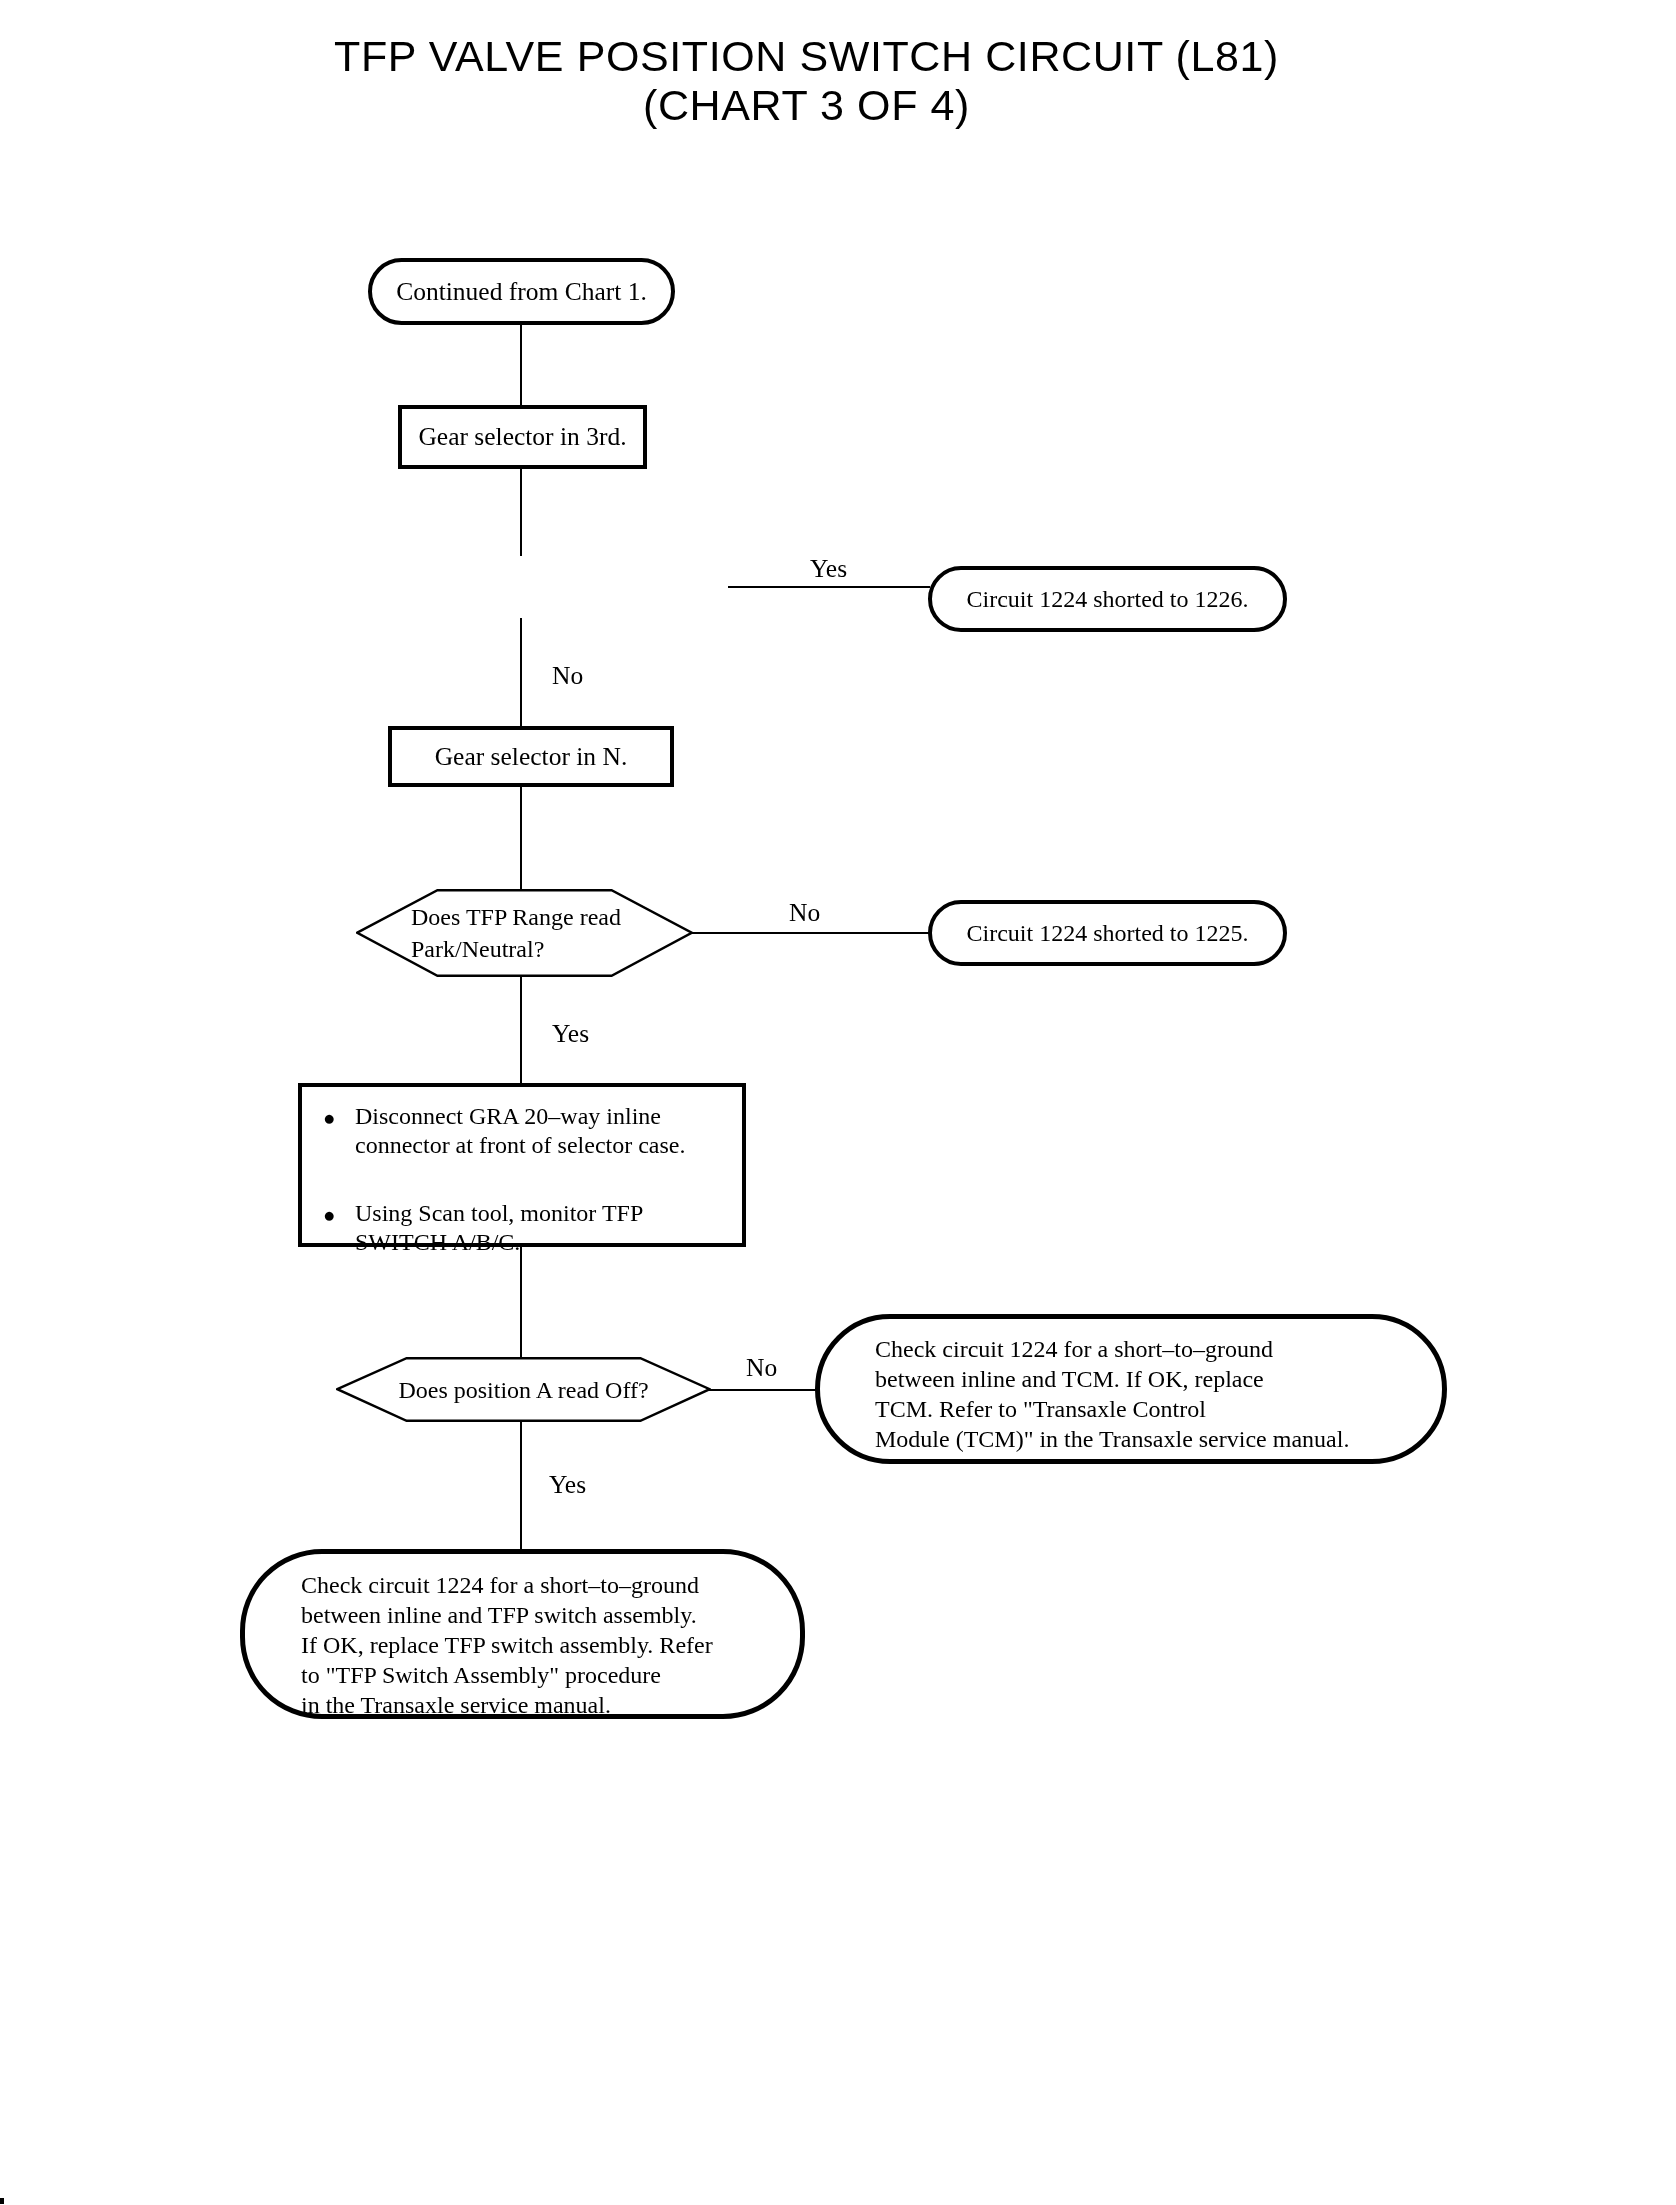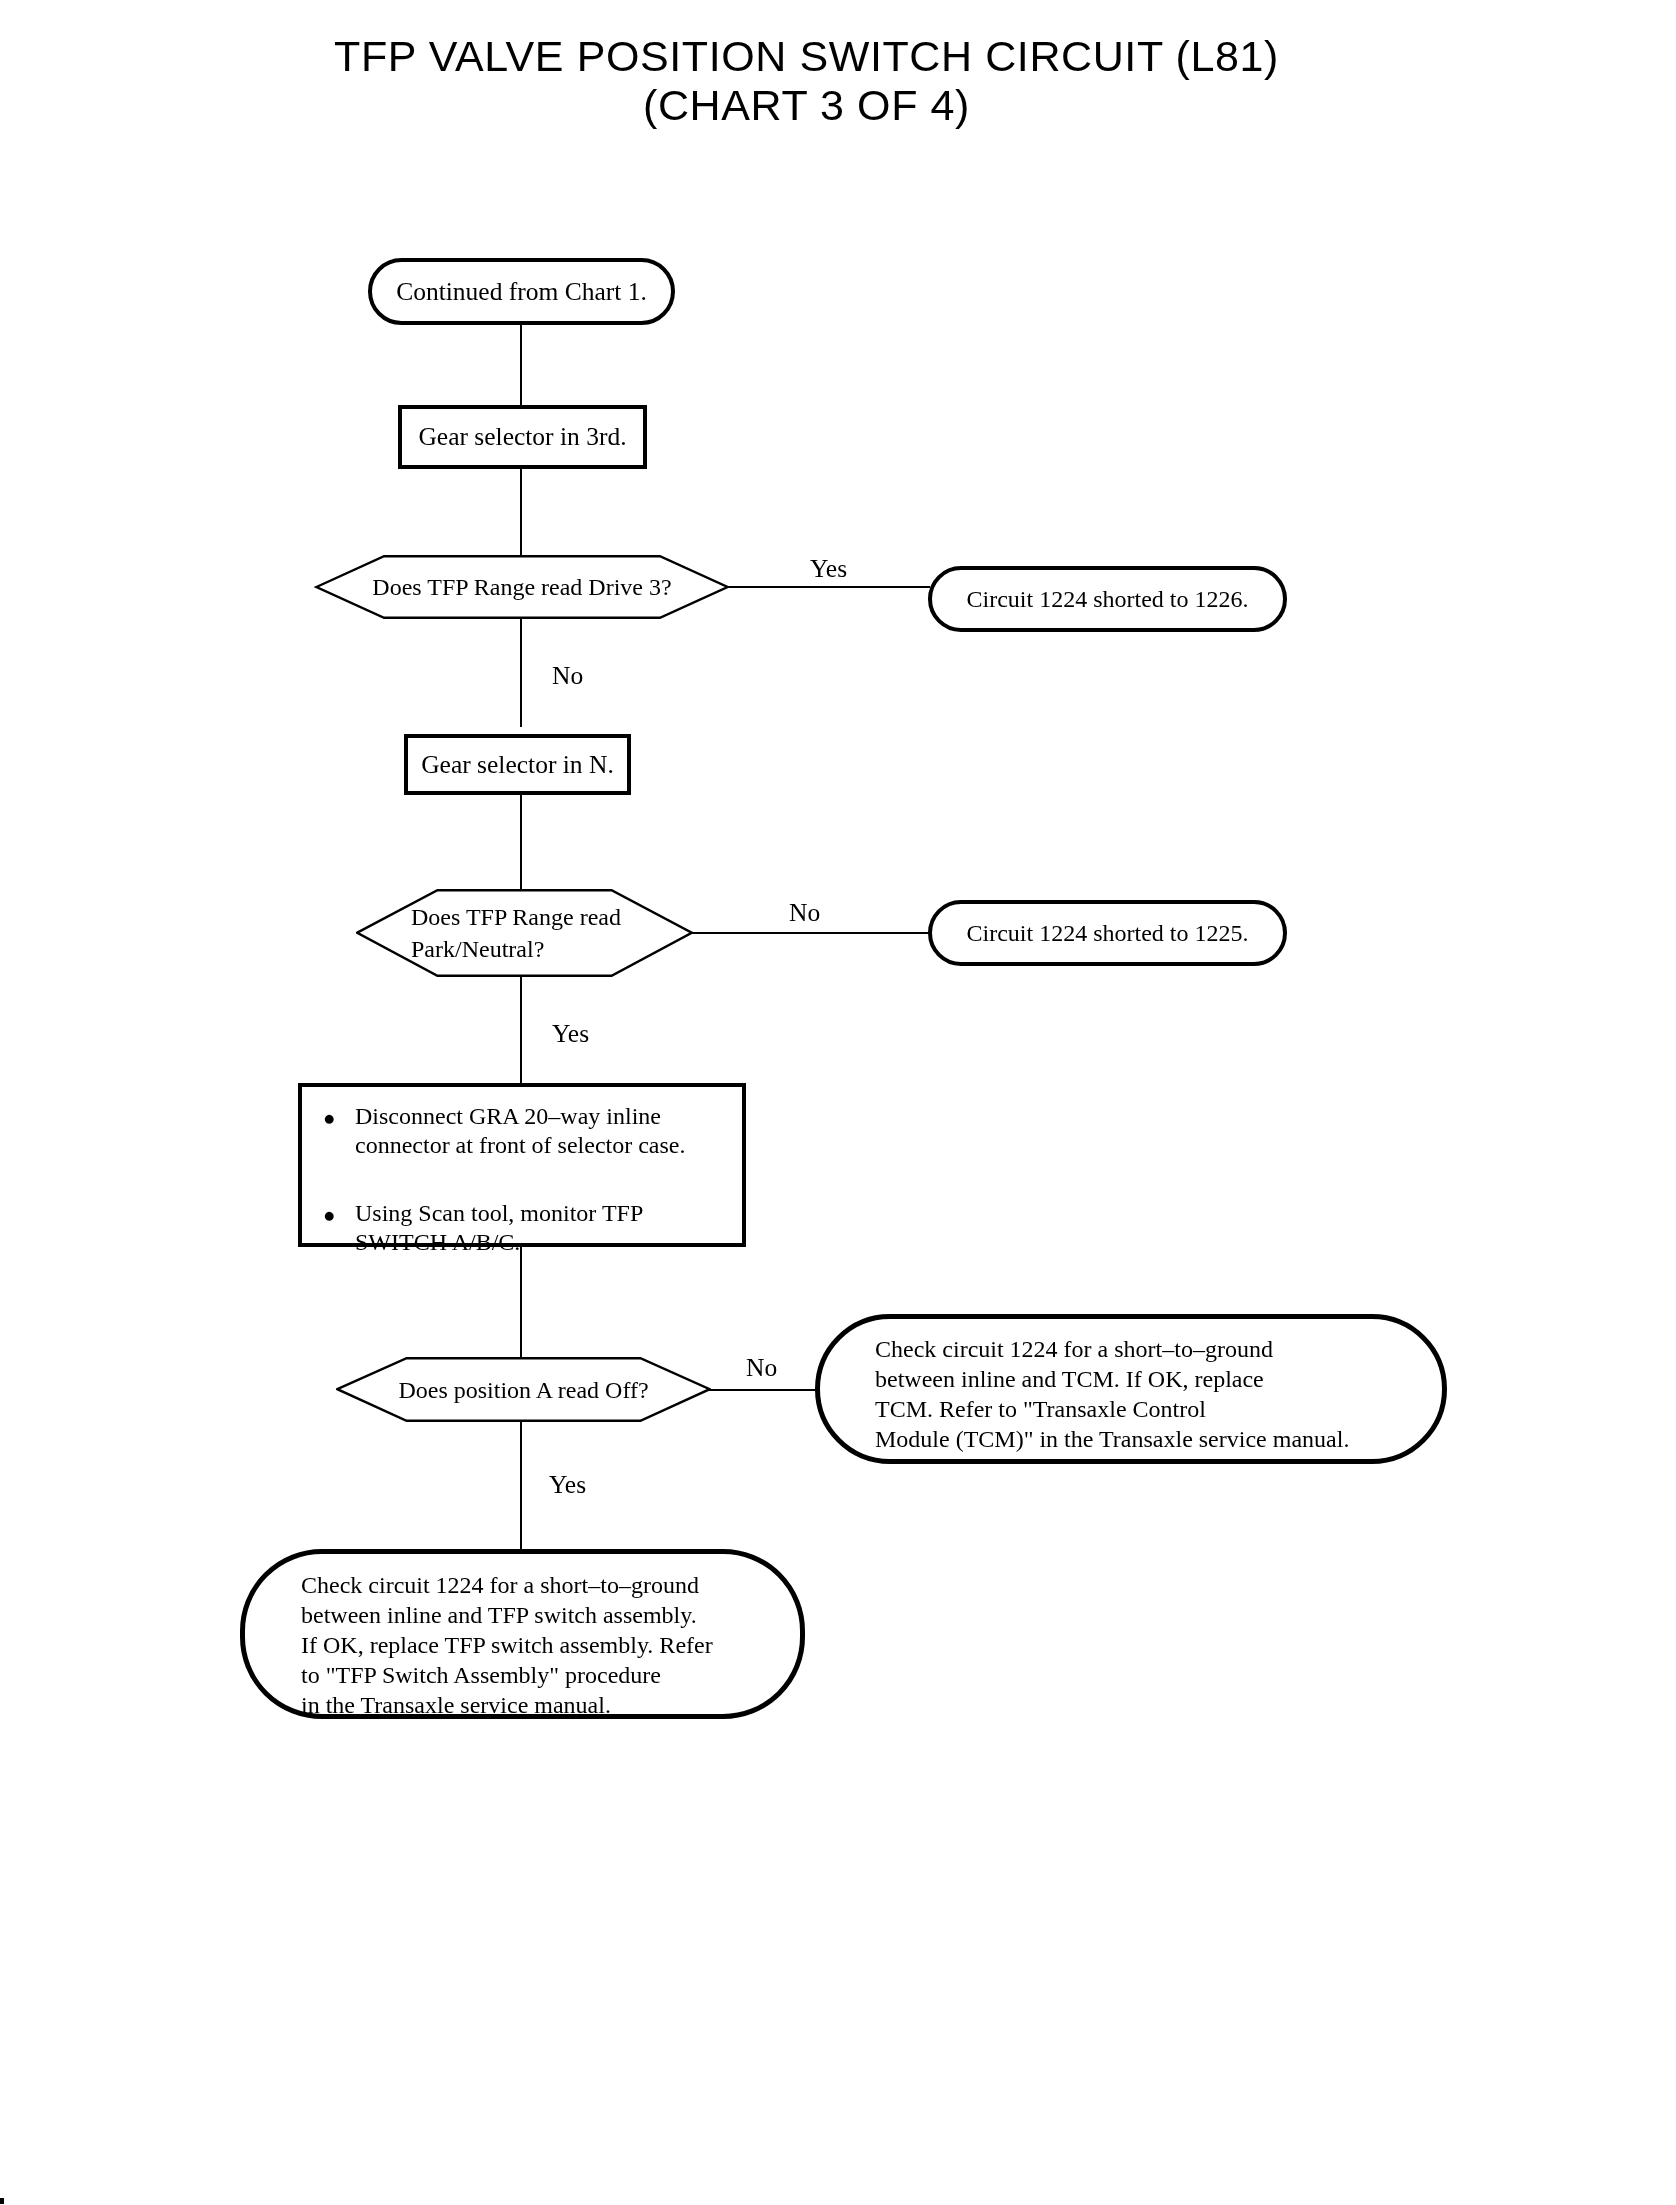--- a/index.html
+++ b/index.html
@@ -141,32 +141,26 @@
   <div class="edge-label" style="left:549px; top:1470px;">Yes</div>
 
   <div class="terminator" style="left:368px; top:258px; width:307px; height:67px;text-align:center;">
     <span>Continued from Chart 1.</span>
   </div>
 
   <div class="rectnode" style="left:398px; top:405px; width:249px; height:64px;">
     <span>Gear selector in 3rd.</span>
   </div>
 
-  <div class="hex" style="left:314px; top:555px; width:416px; height:64px;">
-    <svg width="416" height="64" viewBox="0 0 685 106">
-      <polygon points="2,53 114,2 571,2 683,53 571,104 114,104" fill="#ffffff" stroke="#000000" stroke-width="4"></polygon>
-    </svg>
-    <div class="hex-text">Does TFP Range read Drive 3?</div>
-  </div>
 
   <div class="terminator" style="left:928px; top:554px; width:359px; height:66px; font-size:24px;margin-top:12px;">
     <span>Circuit 1224 shorted to 1226.</span>
   </div>
 
-  <div class="rectnode" style="left:404px; top:726px; width:227px; height:61px;margin-top:8px;">
+  <div class="rectnode" style="left:388px; top:726px; width:286px; height:61px;">
     <span>Gear selector in N.</span>
   </div>
 
   <div class="hex" style="left:356px; top:889px; width:337px; height:88px;">
     <svg width="337" height="88" viewBox="0 0 555 145">
       <polygon points="2,72 134,2 421,2 553,72 421,143 134,143" fill="#ffffff" stroke="#000000" stroke-width="4"></polygon>
     </svg>
     <div class="hex-text left">
       <div>
         <span class="hline-block">Does TFP Range read</span>

